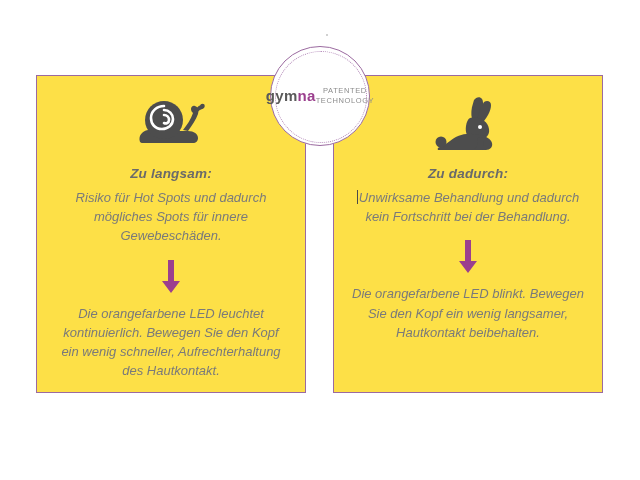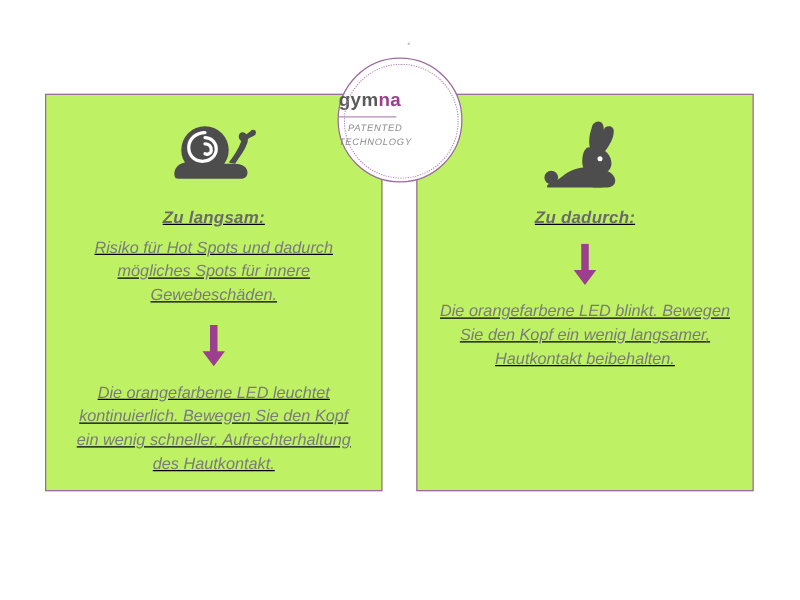--- a/index.html
+++ b/index.html
@@ -20,22 +20,21 @@
   }
 
   
   .panel {
     position: absolute;
     top: 75px;
     width: 270px;
     height: 318px;
     border: 1px solid #9b6aa0;
     box-sizing: border-box;
-    background: #bef264;
-    text-decoration: underline;
+    background: #fde047;
   }
   #panel-left  { left: 36px; }
   #panel-right { left: 333px; }
 
   .panel-inner {
     position: relative;
     width: 100%;
     height: 100%;
     display: flex;
     flex-direction: column;
@@ -96,22 +95,22 @@
     position: absolute;
     left: 270px;
     top: 46px;
     width: 100px;
     height: 100px;
     border-radius: 50%;
     background: #ffffff;
     border: 1px solid #9b6aa0;
     box-sizing: border-box;
     display: flex;
-    flex-direction: column;
-    align-items: flex-start;
+    flex-direction: row;
+    align-items: center;
     justify-content: center;
     z-index: 5;
   }
   #badge-dashring {
     position: absolute;
     left: 4px;
     top: 4px;
     width: 92px;
     height: 92px;
     border-radius: 50%;
@@ -133,21 +132,20 @@
     height: 1px;
     background: #b58cba;
     margin: 3px 0 4px 0;
   }
   .badge-sub {
     font-size: 7.5px;
     color: #8c8c8c;
     letter-spacing: .6px;
     line-height: 1.35;
     text-align: center;
-    font-style: italic;
   }
 
   
   #top-dot {
     position: absolute;
     left: 326px;
     top: 34px;
     width: 2px;
     height: 2px;
     background: #c2c2c2;
@@ -215,20 +213,21 @@
             <path d="M44 42 C44 47 43 51 40 54 L48 54 C50 50 50 45 48 41 Z"></path>
 
             <circle cx="7" cy="46" r="5.5"></circle>
           </g>
 
           <circle cx="46" cy="31" r="2" fill="#ffffff"></circle>
         </svg>
       </div>
 
       <div class="heading">Zu dadurch:</div>
+      <div class="body-text"><span class="caret"></span><span>Unwirksame Behandlung und dadurch kein Fortschritt bei der Behandlung.</span></div>
 
       <div class="arrow-wrap">
         <svg width="22" height="34" viewBox="0 0 22 34" aria-hidden="true">
           <path d="M8 0 H14 V21 H20 L11 33 L2 21 H8 Z" fill="#9b3f8e"></path>
         </svg>
       </div>
 
       <div class="body-text second">Die orangefarbene LED blinkt. Bewegen Sie den Kopf ein wenig langsamer, Hautkontakt beibehalten.</div>
     </div>
   </div>

